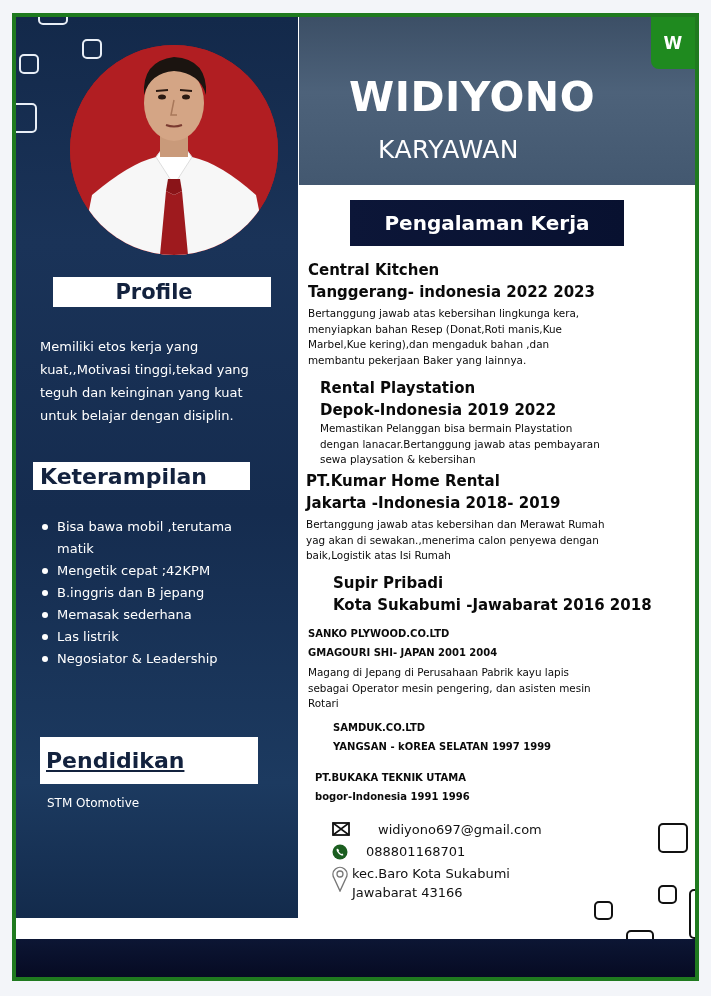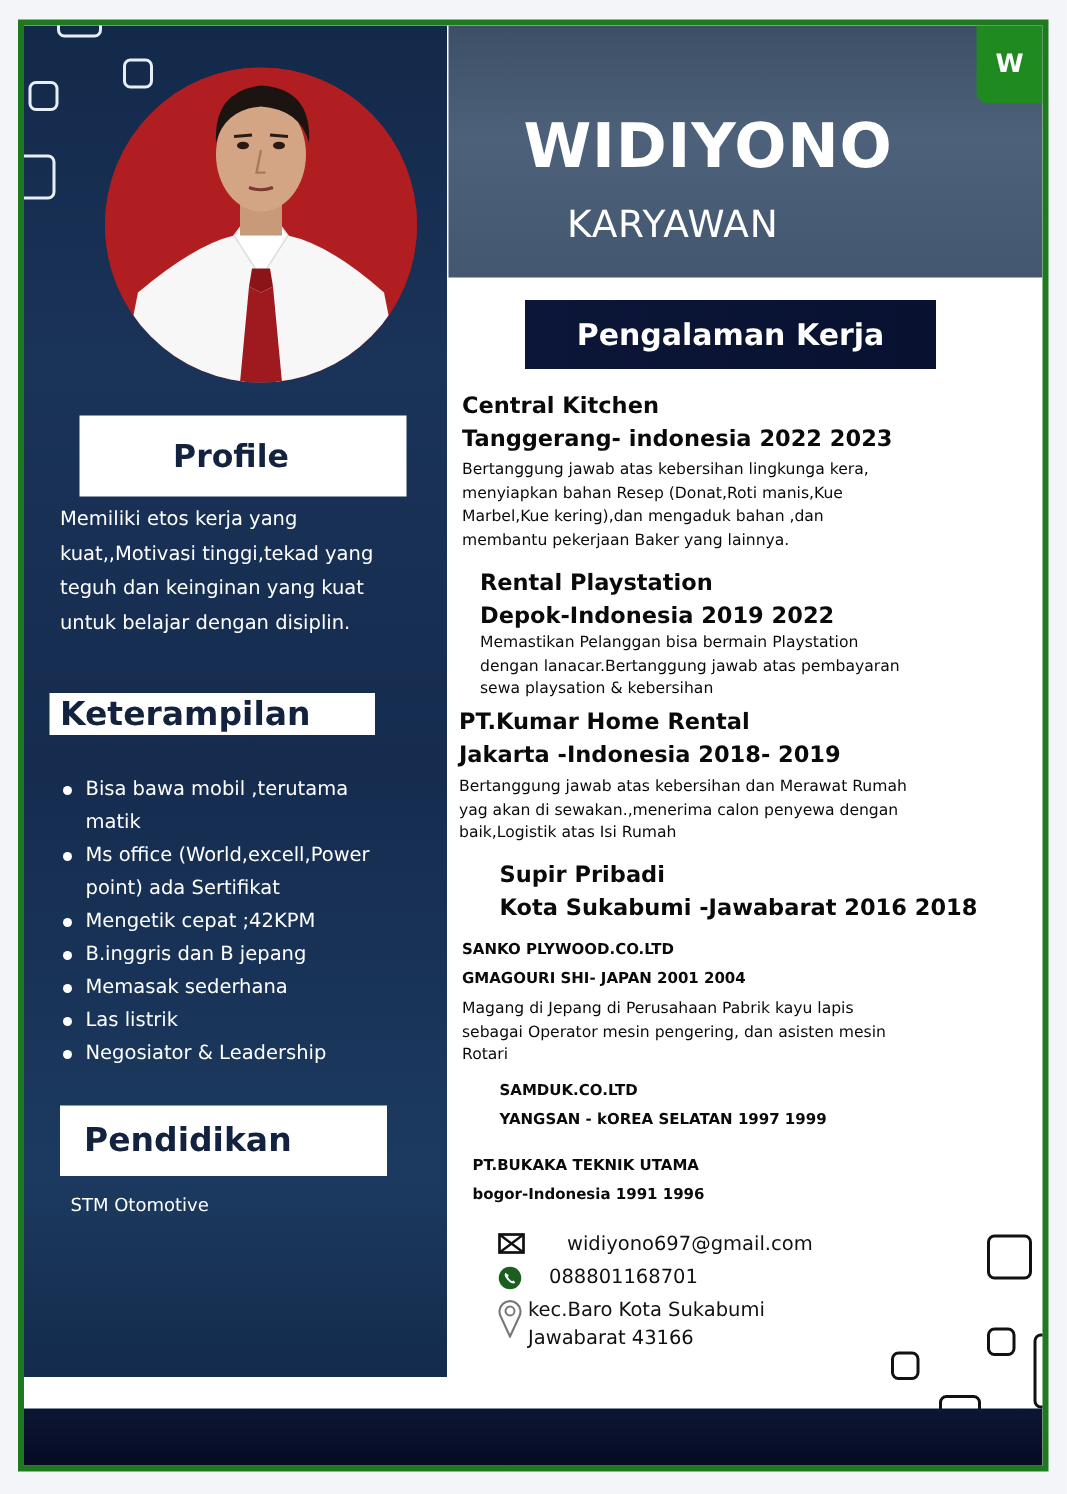--- a/index.html
+++ b/index.html
@@ -44,23 +44,23 @@
     border-radius: 50%; overflow: hidden; background: #b11e22;
   }
   .deco-sq {
     position: absolute; border: 2px solid #e8eef6; border-radius: 5px;
   }
 
   .sec-label {
     position: absolute; background: #ffffff; color: #13223e;
     font-weight: bold; display: flex; align-items: center;
   }
-  .profile-label { left: 37px; top: 260px; width: 218px; height: 54px; justify-content: center; font-size: 21px; padding-right: 16px; }
+  .profile-label { left: 37px; top: 260px; width: 218px; height: 30px; justify-content: center; font-size: 21px; padding-right: 16px; }
   .skills-label  { left: 17px; top: 445px; width: 217px; height: 28px; font-size: 22px; padding-left: 7px; }
-  .edu-label     { left: 24px; top: 720px; width: 218px; height: 47px; font-size: 22px; padding-left: 16px; }
+  .edu-label     { left: 24px; top: 720px; width: 218px; height: 47px; font-size: 22px; padding-left: 6px; text-decoration: underline; }
 
   .profile-text {
     position: absolute; left: 24px; top: 318px; width: 230px;
     font-size: 13px; line-height: 23px; color: #ffffff;
   }
   .skills {
     position: absolute; left: 24px; top: 499px; width: 230px; list-style: none;
   }
   .skills li {
     position: relative; padding-left: 17px; font-size: 13px; line-height: 22px; color: #ffffff;
@@ -135,21 +135,20 @@
       <div class="sec-label profile-label">
         <span>Profile</span>
       </div>
       <p class="profile-text">Memiliki etos kerja yang kuat,,Motivasi tinggi,tekad yang teguh dan keinginan yang  kuat untuk belajar dengan disiplin.</p>
 
       <div class="sec-label skills-label">
         <span>Keterampilan</span>
       </div>
       <ul class="skills">
         <li>Bisa bawa mobil ,terutama matik</li>
-        <li>Ms office (World,excell,Power point) ada Sertifikat</li>
         <li>Mengetik cepat ;42KPM</li>
         <li>B.inggris dan B jepang</li>
         <li>Memasak sederhana</li>
         <li>Las listrik</li>
         <li>Negosiator &amp; Leadership</li>
       </ul>
 
       <div class="sec-label edu-label">
         <span>Pendidikan</span>
       </div>

